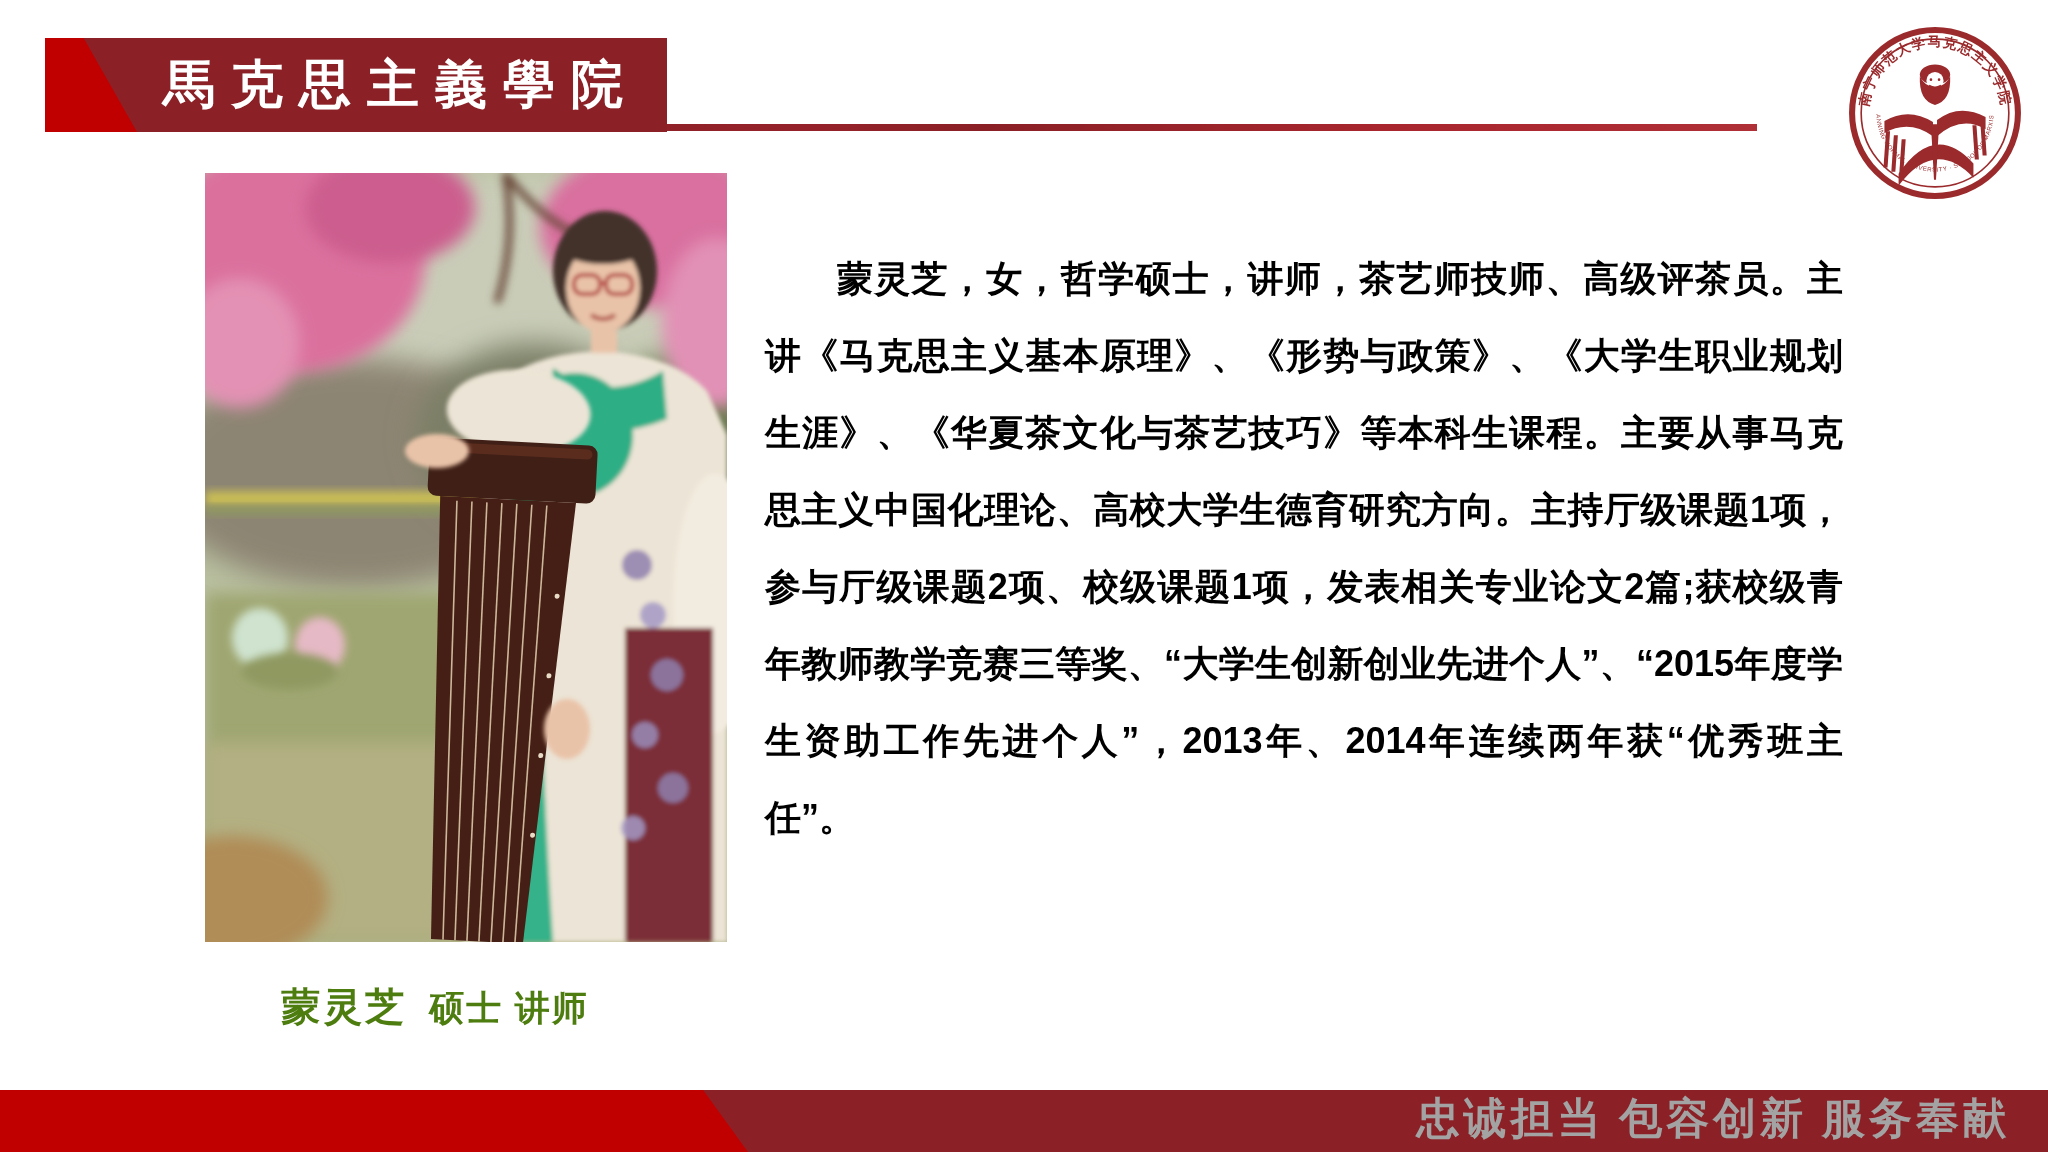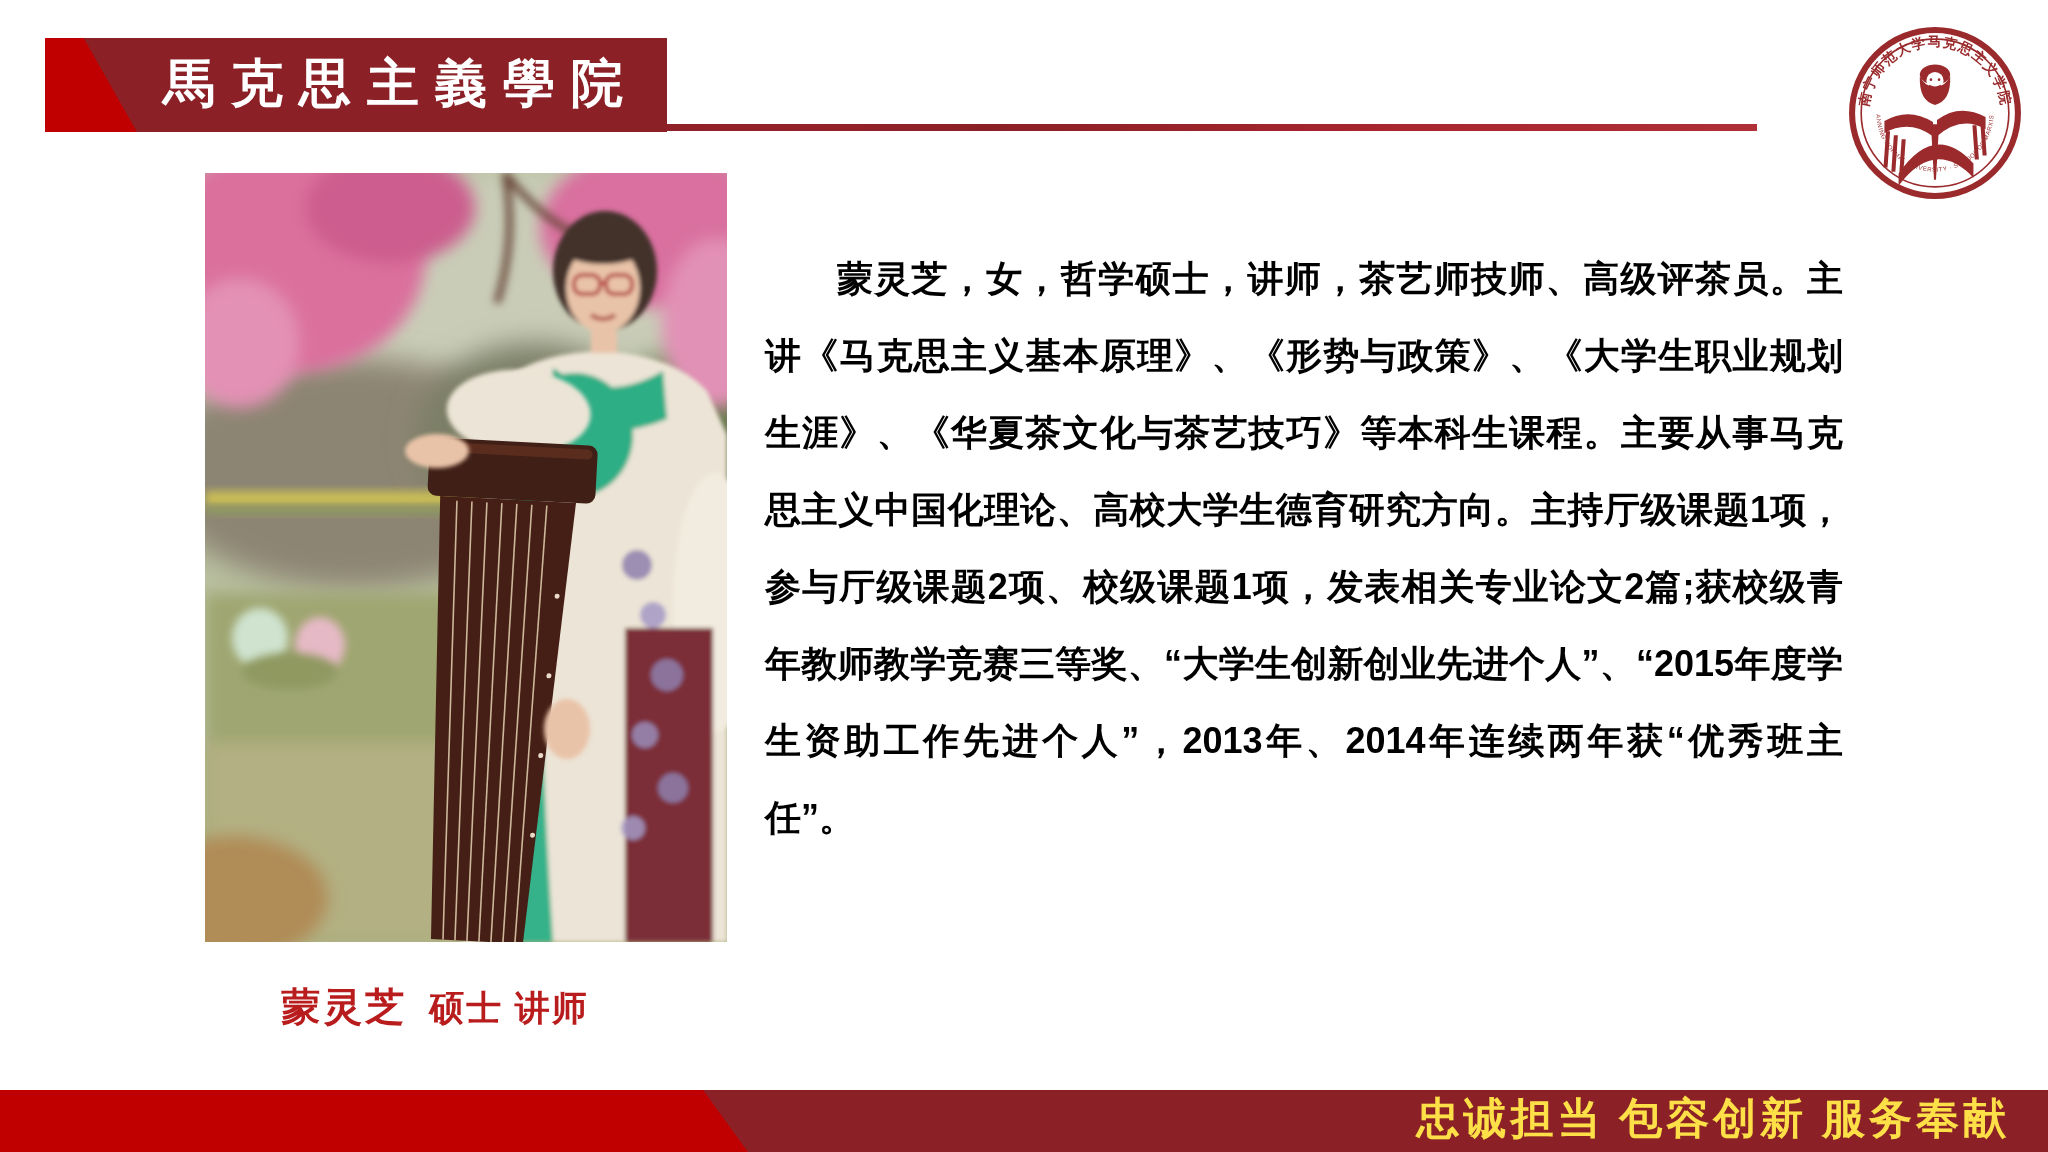--- a/index.html
+++ b/index.html
@@ -14,50 +14,50 @@
   }
   .banner{
     position:absolute;left:45px;top:38px;width:622px;height:94px;background:#8b2127;
   }
   .banner-accent{
     position:absolute;left:0;top:0;width:92px;height:94px;background:#c00000;
     clip-path:polygon(0 0,42% 0,100% 100%,0 100%);
   }
   .banner-title{
     position:absolute;left:118px;top:0;height:94px;line-height:92px;
-    color:#ffffff;font-family:Liberation Serif, serif;font-weight:bold;
+    color:#ffffff;font-family:Liberation Sans, sans-serif;font-weight:bold;
     font-size:52px;letter-spacing:16px;white-space:nowrap;
   }
   .logo{position:absolute;left:1846px;top:24px;width:178px;height:178px;}
   
   .photo{position:absolute;left:205px;top:173px;width:522px;height:769px;background:#a8b089;}
   .photo svg{display:block;}
   
   .caption{
     position:absolute;left:205px;top:980px;width:460px;text-align:center;
-    color:#b91c1c;font-weight:bold;white-space:nowrap;
+    color:#4d7c0f;font-weight:bold;white-space:nowrap;
   }
   .caption .cap-name{font-size:39px;letter-spacing:3px;}
   .caption .cap-title{font-size:35px;letter-spacing:2px;margin-left:22px;}
   
   .bio{
     position:absolute;left:765px;top:240px;width:1078px;
     font-size:36px;line-height:77px;font-weight:bold;color:#000000;
     text-align:justify;text-indent:2em;
     font-family:"Liberation Sans",sans-serif;
   }
   
   .footer{position:absolute;left:0;top:1090px;width:2048px;height:62px;background:#8b2127;}
   .footer-accent{
     position:absolute;left:0;top:0;width:748px;height:62px;background:#c00000;
     clip-path:polygon(0 0,94% 0,100% 100%,0 100%);
   }
   .footer-slogan{
     position:absolute;right:38px;top:0;height:62px;line-height:58px;
-    color:#fde047;font-family:"Liberation Serif",serif;font-weight:bold;
+    color:#a3a3a3;font-family:"Liberation Serif",serif;font-weight:bold;
     font-size:43px;letter-spacing:4px;white-space:nowrap;
   }
 </style>
 </head>
 <body>
 
 <div class="slide">
 
   <div class="header-line"></div>
 

